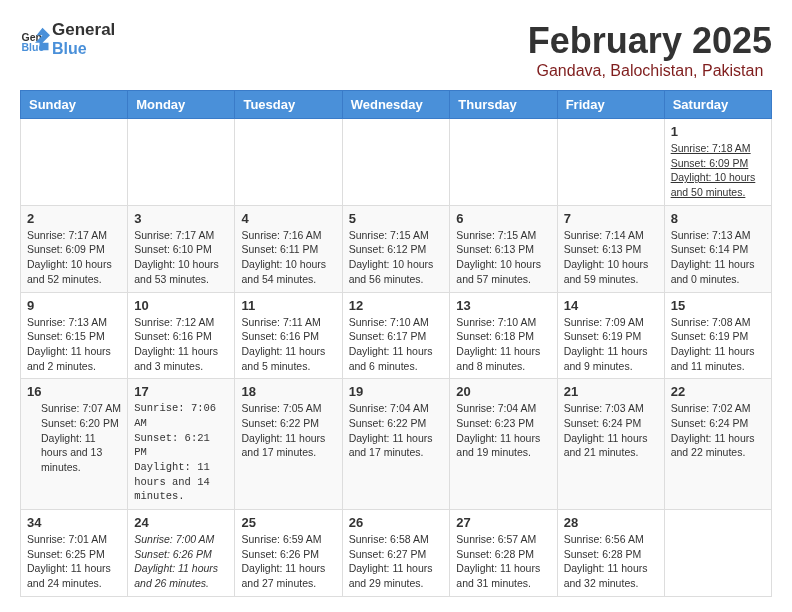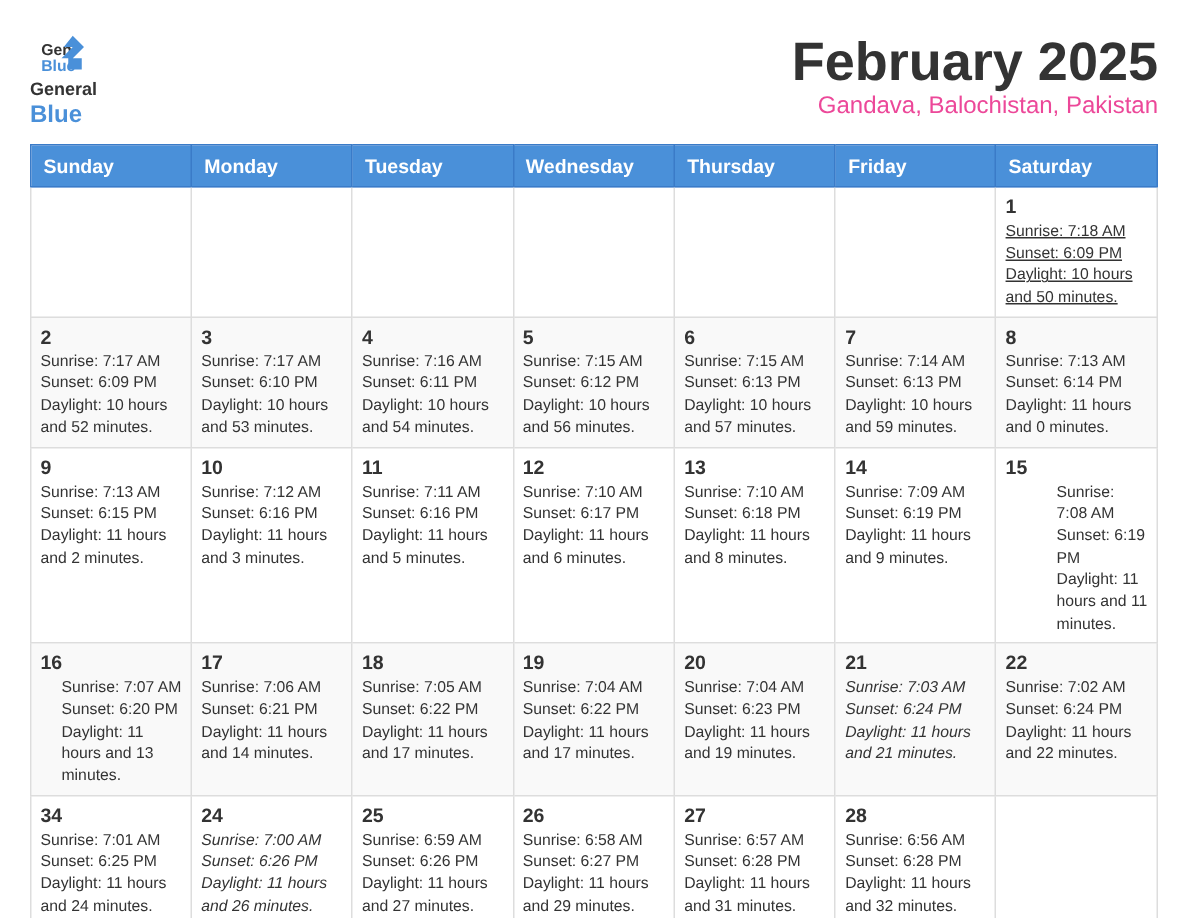--- a/index.html
+++ b/index.html
@@ -12,38 +12,37 @@
     }
     .header-section {
       display: flex;
       justify-content: space-between;
       align-items: flex-start;
       margin-bottom: 10px;
     }
     .logo {
       display: flex;
       align-items: center;
-      flex-direction: column;
     }
     .logo-icon {
       width: 30px;
       height: 30px;
       margin-right: 2px;
     }
     .title-section {
-      text-align: right;
+      text-align: center;
     }
     .month-title {
       font-size: 36px;
       font-weight: bold;
       color: #333;
     }
     .location-title {
       font-size: 16px;
-      color: #ec4899;
+      color: #7f1d1d;
     }
     .calendar {
       width: 100%;
       border-collapse: collapse;
       border: 1px solid #ccc;
     }
     .calendar th {
       background-color: #4a90d9;
       color: #fff;
       font-size: 13px;
@@ -84,21 +83,21 @@
 <body>
 
 <div class="header-section">
   <div class="logo">
     <svg class="logo-icon" viewBox="0 0 40 40" xmlns="http://www.w3.org/2000/svg">
       <text x="2" y="22" font-size="14" font-weight="bold" fill="#333">Gen</text>
       <text x="2" y="36" font-size="14" font-weight="bold" fill="#4a90d9">Blue</text>
       <polygon points="30,5 40,15 30,25 38,25 38,35 26,35 26,25 20,25 30,15 22,15" fill="#4a90d9"></polygon>
     </svg>
     <div>
-      <span style="font-size:12px;font-weight:bold;color:#333;">General</span><br>
+      <span style="font-size:17px;font-weight:bold;color:#333;">General</span><br>
       <span style="font-size:16px;font-weight:bold;color:#4a90d9;">Blue</span>
     </div>
   </div>
   <div class="title-section">
     <div class="month-title">February 2025</div>
     <div class="location-title">Gandava, Balochistan, Pakistan</div>
   </div>
 </div>
 
 <table class="calendar">
@@ -204,35 +203,35 @@
 Daylight: 11 hours and 8 minutes.</div>
         </td>
         <td>
           <span class="day-number">14</span>
           <div class="day-info" style="white-space: pre-line;">Sunrise: 7:09 AM
 Sunset: 6:19 PM
 Daylight: 11 hours and 9 minutes.</div>
         </td>
         <td>
           <span class="day-number">15</span>
-          <div class="day-info" style="white-space: pre-line; margin-left: 34px;">Sunrise: 7:08 AM
+          <div class="day-info" style="white-space: pre-line;">Sunrise: 7:08 AM
 Sunset: 6:19 PM
 Daylight: 11 hours and 11 minutes.</div>
         </td>
       </tr>
       <tr>
         <td>
           <span class="day-number">16</span>
           <div class="day-info" style="white-space: pre-line; margin-left: 14px;">Sunrise: 7:07 AM
 Sunset: 6:20 PM
 Daylight: 11 hours and 13 minutes.</div>
         </td>
         <td>
           <span class="day-number">17</span>
-          <div class="day-info" style="white-space: pre-line;">Sunrise: 7:06 AM
+          <div class="day-info" style="white-space: pre-line; font-family: Liberation Mono, monospace;">Sunrise: 7:06 AM
 Sunset: 6:21 PM
 Daylight: 11 hours and 14 minutes.</div>
         </td>
         <td>
           <span class="day-number">18</span>
           <div class="day-info" style="white-space: pre-line;">Sunrise: 7:05 AM
 Sunset: 6:22 PM
 Daylight: 11 hours and 17 minutes.</div>
         </td>
         <td>
@@ -242,21 +241,21 @@
 Daylight: 11 hours and 17 minutes.</div>
         </td>
         <td>
           <span class="day-number">20</span>
           <div class="day-info" style="white-space: pre-line;">Sunrise: 7:04 AM
 Sunset: 6:23 PM
 Daylight: 11 hours and 19 minutes.</div>
         </td>
         <td>
           <span class="day-number">21</span>
-          <div class="day-info" style="white-space: pre-line; font-style: italic;">Sunrise: 7:03 AM
+          <div class="day-info" style="white-space: pre-line;">Sunrise: 7:03 AM
 Sunset: 6:24 PM
 Daylight: 11 hours and 21 minutes.</div>
         </td>
         <td>
           <span class="day-number">22</span>
           <div class="day-info" style="white-space: pre-line;">Sunrise: 7:02 AM
 Sunset: 6:24 PM
 Daylight: 11 hours and 22 minutes.</div>
         </td>
       </tr>

